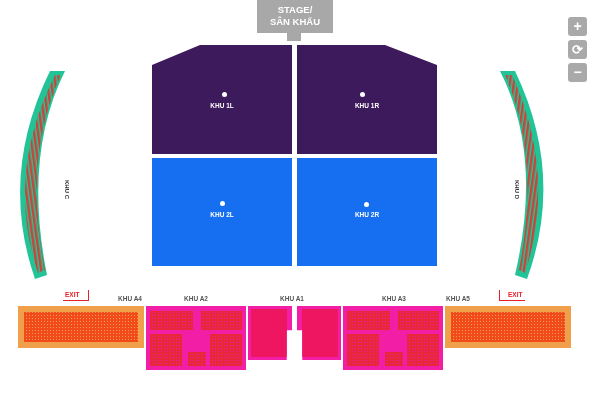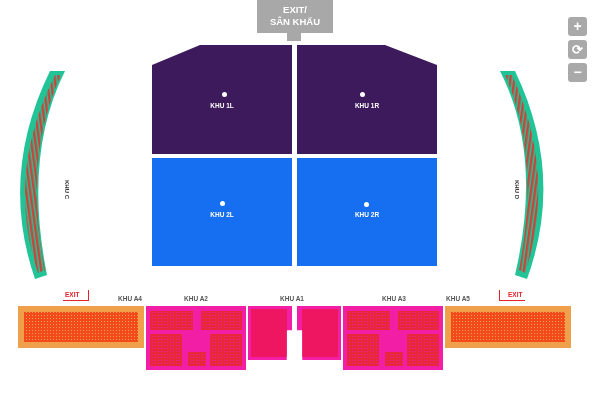--- a/index.html
+++ b/index.html
@@ -12,21 +12,21 @@
   .dot{position:absolute;width:5px;height:5px;border-radius:50%;background:#fff;}
   .sec-label{font-size:6.5px;font-weight:bold;color:#555;position:absolute;}
   .exit{font-size:6.5px;font-weight:bold;color:#e8202a;position:absolute;}
   .seats-red{background-image:repeating-linear-gradient(0deg,#e8283a 0 2px,transparent 2px 3px),repeating-linear-gradient(90deg,#e8283a 0 2px,transparent 2px 3px);}
   .seats-orange{background-image:repeating-linear-gradient(0deg,#f24a1a 0 2px,transparent 2px 3px),repeating-linear-gradient(90deg,#f24a1a 0 2px,transparent 2px 3px);}
 </style>
 </head>
 <body>
 
 <div class="abs stage">
-  <div>EXIT/</div>
+  <div>STAGE/</div>
   <div>SÂN KHẤU</div>
 </div>
 <div class="abs stage-stub"></div>
 
 <div class="abs ctrl" style="top:17px;"><span>+</span></div>
 <div class="abs ctrl" style="top:40px;font-size:13px;"><span>⟳</span></div>
 <div class="abs ctrl" style="top:63px;"><span>−</span></div>
 
 <div class="abs" style="left:152px;top:45px;width:140px;height:109px;background:#3d1a5b;clip-path:polygon(0 20px,48px 0,100% 0,100% 100%,0 100%);">
   <div class="dot" style="left:70px;top:47px;"></div>

